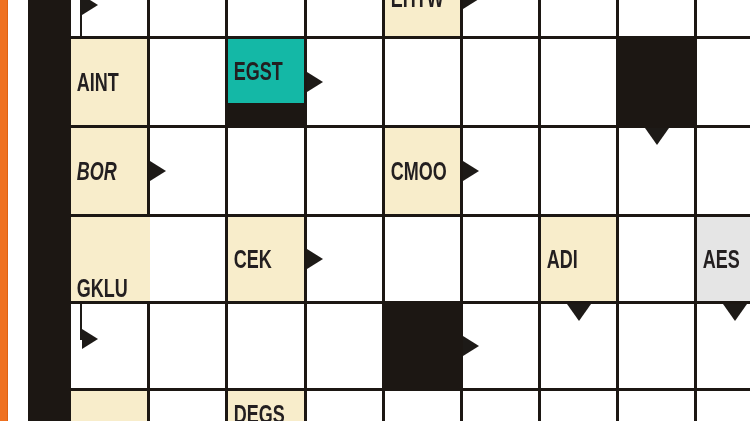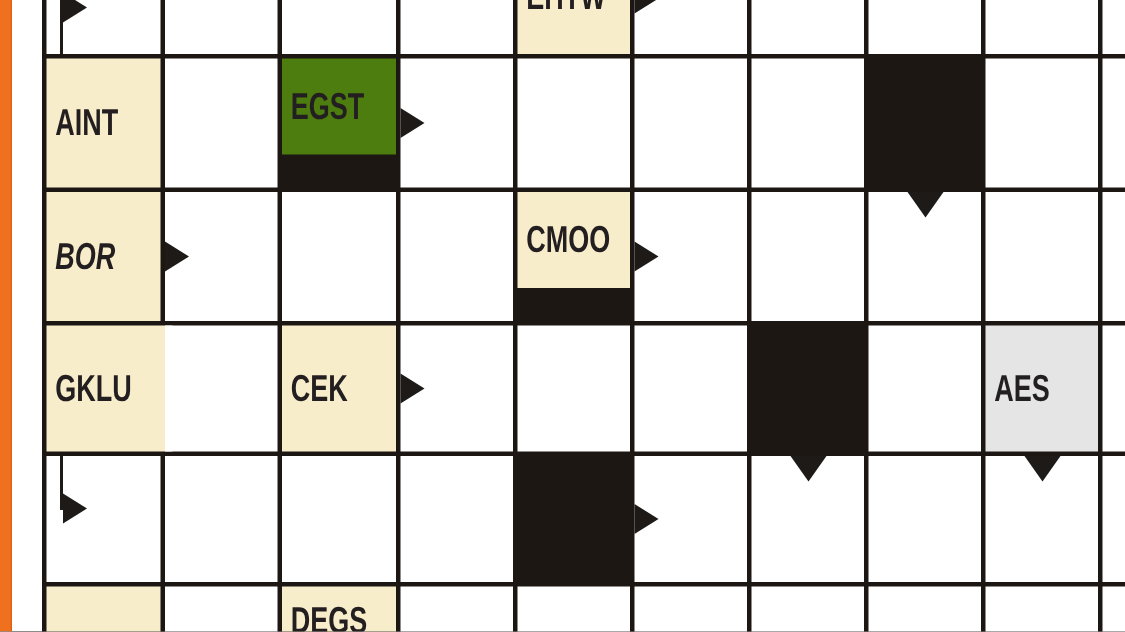--- a/index.html
+++ b/index.html
@@ -10,20 +10,21 @@
   .accent-bar{
     position:absolute;left:0;top:0;width:7px;height:421px;
   }
   #grid{
     position:absolute;
   }
   .cell{
     position:absolute;
     display:flex;align-items:center;
     box-sizing:border-box;
+    margin-left:40px;
   }
   .clue-text{
     font-weight:bold;font-size:25px;line-height:25px;
     padding-left:8px;white-space:nowrap;
     transform:scaleX(0.72);transform-origin:left center;
     letter-spacing:0px;
   }
   .arrow-right{
     position:absolute;left:0;top:50%;margin-top:-10px;
     width:0;height:0;
@@ -65,63 +66,66 @@
       <div class="arrow-right" style="border-left: 16px solid rgb(29, 26, 23);"></div>
     </div>
     <div class="cell" style="left: 473px; top: 3px; width: 75px; height: 74.5px; background: rgb(255, 255, 255);"></div>
     <div class="cell" style="left: 551px; top: 3px; width: 75px; height: 74.5px; background: rgb(255, 255, 255);"></div>
     <div class="cell" style="left: 629px; top: 3px; width: 75px; height: 74.5px; background: rgb(255, 255, 255);"></div>
     <div class="cell" style="left: 707px; top: 3px; width: 20.5px; height: 74.5px; background: rgb(255, 255, 255);"></div>
     <div class="cell" style="left: 3px; top: 80.5px; width: 75.5px; height: 86px; background: rgb(248, 237, 203);">
       <span class="clue-text" style="color: rgb(35, 31, 32);">AINT</span>
     </div>
     <div class="cell" style="left: 81.5px; top: 80.5px; width: 75.5px; height: 86px; background: rgb(255, 255, 255);"></div>
-    <div class="cell" style="left: 160px; top: 80.5px; width: 75.5px; height: 64px; background: #4d7c0f;">
+    <div class="cell" style="left: 160px; top: 80.5px; width: 75.5px; height: 64px; background: #14b8a6;">
       <span class="clue-text" style="color: rgb(35, 31, 32);">EGST</span>
     </div>
     <div class="cell" style="left: 238.5px; top: 80.5px; width: 75.5px; height: 86px; background: rgb(255, 255, 255);">
       <div class="arrow-right" style="border-left: 16px solid rgb(29, 26, 23);"></div>
     </div>
     <div class="cell" style="left: 317px; top: 80.5px; width: 75px; height: 86px; background: rgb(255, 255, 255);"></div>
     <div class="cell" style="left: 395px; top: 80.5px; width: 75px; height: 86px; background: rgb(255, 255, 255);"></div>
     <div class="cell" style="left: 473px; top: 80.5px; width: 75px; height: 86px; background: rgb(255, 255, 255);"></div>
     <div class="cell" style="left: 629px; top: 80.5px; width: 75px; height: 86px; background: rgb(255, 255, 255);"></div>
     <div class="cell" style="left: 707px; top: 80.5px; width: 20.5px; height: 86px; background: rgb(255, 255, 255);"></div>
     <div class="cell" style="left: 3px; top: 169.5px; width: 75.5px; height: 86px; background: rgb(248, 237, 203); font-style: italic;">
       <span class="clue-text" style="color: rgb(35, 31, 32);">BOR</span>
     </div>
     <div class="cell" style="left: 81.5px; top: 169.5px; width: 75.5px; height: 86px; background: rgb(255, 255, 255);">
       <div class="arrow-right" style="border-left: 16px solid rgb(29, 26, 23);"></div>
     </div>
     <div class="cell" style="left: 160px; top: 169.5px; width: 75.5px; height: 86px; background: rgb(255, 255, 255);"></div>
     <div class="cell" style="left: 238.5px; top: 169.5px; width: 75.5px; height: 86px; background: rgb(255, 255, 255);"></div>
-    <div class="cell" style="left: 317px; top: 169.5px; width: 75px; height: 64px; background: rgb(248, 237, 203);">
+    <div class="cell" style="left: 317px; top: 169.5px; width: 75px; height: 86px; background: rgb(248, 237, 203);">
       <span class="clue-text" style="color: rgb(35, 31, 32);">CMOO</span>
     </div>
     <div class="cell" style="left: 395px; top: 169.5px; width: 75px; height: 86px; background: rgb(255, 255, 255);">
       <div class="arrow-right" style="border-left: 16px solid rgb(29, 26, 23);"></div>
     </div>
     <div class="cell" style="left: 473px; top: 169.5px; width: 75px; height: 86px; background: rgb(255, 255, 255);"></div>
     <div class="cell" style="left: 551px; top: 169.5px; width: 75px; height: 86px; background: rgb(255, 255, 255);">
       <div class="arrow-down" style="border-top: 17px solid rgb(29, 26, 23);"></div>
     </div>
     <div class="cell" style="left: 629px; top: 169.5px; width: 75px; height: 86px; background: rgb(255, 255, 255);"></div>
     <div class="cell" style="left: 707px; top: 169.5px; width: 20.5px; height: 86px; background: rgb(255, 255, 255);"></div>
-    <div class="cell" style="left: 3px; top: 258.5px; width: 84px; height: 84px; background: rgb(248, 237, 203);">
+    <div class="cell" style="left: 3px; top: 258.5px; width: 84px; height: 84px; background: rgb(248, 237, 203); align-items: flex-end;">
       <span class="clue-text" style="color: rgb(35, 31, 32);">GKLU</span>
     </div>
     <div class="cell" style="left: 81.5px; top: 258.5px; width: 75.5px; height: 84px; background: rgb(255, 255, 255);"></div>
     <div class="cell" style="left: 160px; top: 258.5px; width: 75.5px; height: 84px; background: rgb(248, 237, 203);">
       <span class="clue-text" style="color: rgb(35, 31, 32);">CEK</span>
     </div>
     <div class="cell" style="left: 238.5px; top: 258.5px; width: 75.5px; height: 84px; background: rgb(255, 255, 255);">
       <div class="arrow-right" style="border-left: 16px solid rgb(29, 26, 23);"></div>
     </div>
     <div class="cell" style="left: 317px; top: 258.5px; width: 75px; height: 84px; background: rgb(255, 255, 255);"></div>
     <div class="cell" style="left: 395px; top: 258.5px; width: 75px; height: 84px; background: rgb(255, 255, 255);"></div>
+    <div class="cell" style="left: 473px; top: 258.5px; width: 75px; height: 84px; background: rgb(248, 237, 203);">
+      <span class="clue-text" style="color: rgb(35, 31, 32);">ADI</span>
+    </div>
     <div class="cell" style="left: 551px; top: 258.5px; width: 75px; height: 84px; background: rgb(255, 255, 255);"></div>
     <div class="cell" style="left: 629px; top: 258.5px; width: 75px; height: 84px; background: #e5e5e5;">
       <span class="clue-text" style="color: rgb(35, 31, 32);">AES</span>
     </div>
     <div class="cell" style="left: 707px; top: 258.5px; width: 20.5px; height: 84px; background: rgb(255, 255, 255);"></div>
     <div class="cell" style="left: 3px; top: 345.5px; width: 75.5px; height: 84px; background: rgb(255, 255, 255);">
       <div class="bend-line" style="background: rgb(29, 26, 23); height: 36px;"></div>
       <div class="bend-head" style="border-left: 16px solid rgb(29, 26, 23); top: 25px;"></div>
     </div>
     <div class="cell" style="left: 81.5px; top: 345.5px; width: 75.5px; height: 84px; background: rgb(255, 255, 255);"></div>

